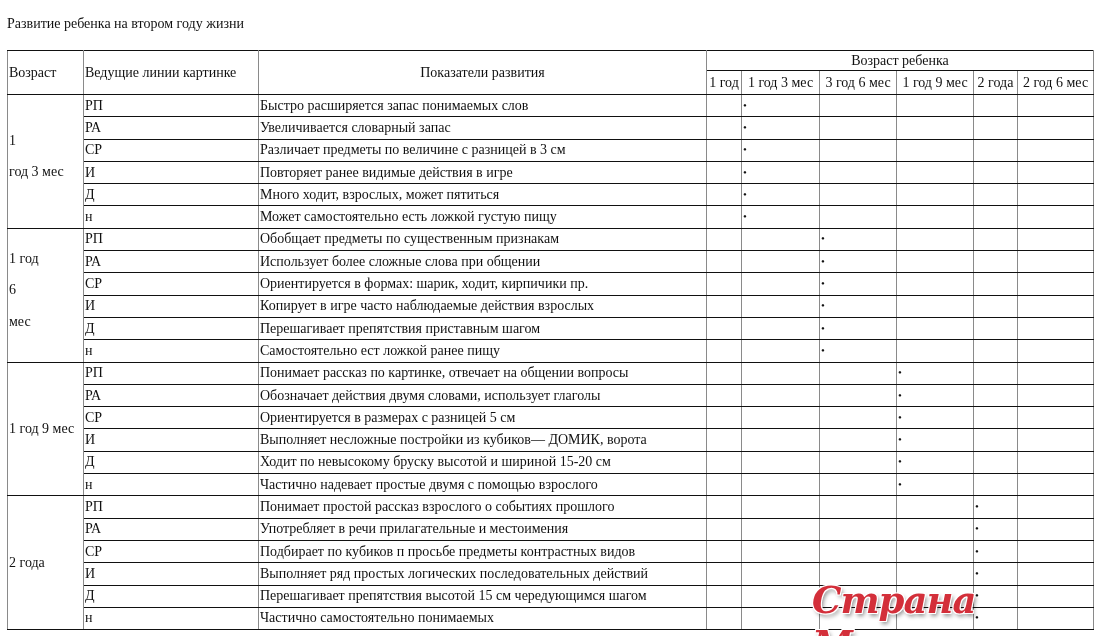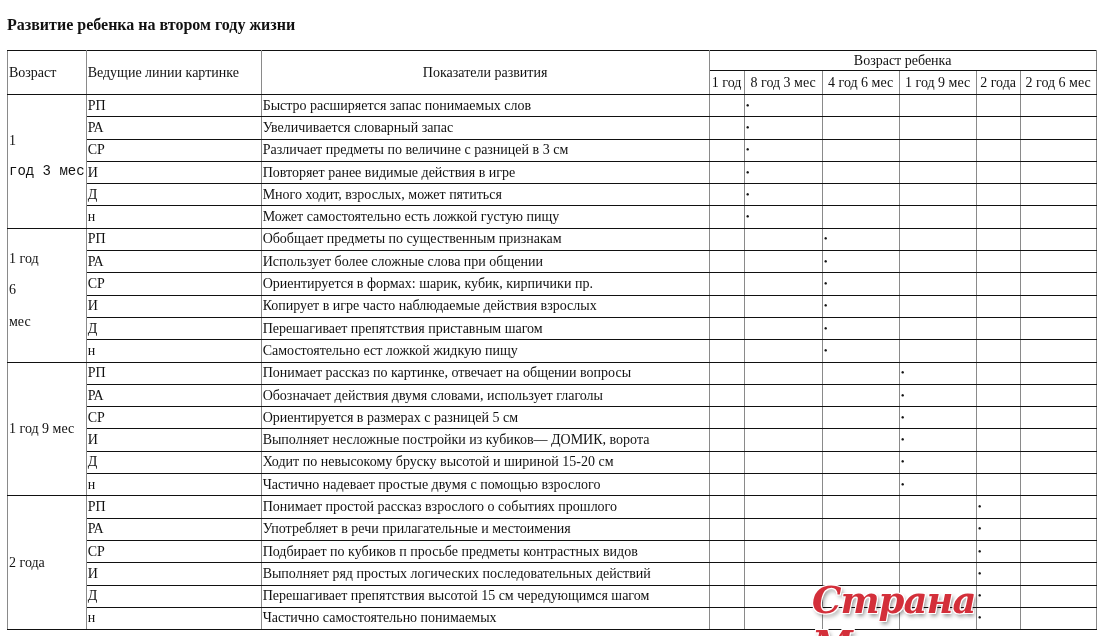--- a/index.html
+++ b/index.html
@@ -2,21 +2,21 @@
 <html><head>
 <meta charset="utf-8">
 <style>
   html, body { margin: 0; padding: 0; background: #ffffff; }
   body {
     width: 1109px; height: 636px; position: relative; overflow: hidden;
     font-family: "Liberation Serif", "DejaVu Serif", serif; color: #111;
   }
   .title {
     position: absolute; left: 7px; top: 16px;
-    font-weight: bold; font-size: 16px;
+    font-weight: normal; font-size: 14px;
   }
   table.dev {
     position: absolute; left: 7px; top: 50px;
     border-collapse: collapse; table-layout: fixed;
     font-size: 14px; line-height: 1; padding-left: 47px;
   }
   table.dev td, table.dev th {
     border-top: 1px solid #111; border-bottom: 1px solid #111;
     border-left: 1px solid #8a8a8a; border-right: 1px solid #8a8a8a;
     padding: 0 1px; font-weight: normal; text-align: left;
@@ -56,32 +56,32 @@
   </colgroup>
   <thead>
     <tr class="h1">
       <th rowspan="2">Возраст</th>
       <th rowspan="2">Ведущие линии картинке</th>
       <th rowspan="2" class="center">Показатели развития</th>
       <th colspan="6" class="center">Возраст ребенка</th>
     </tr>
     <tr class="h2">
       <th>1 год</th>
-      <th>8 год 3 мес</th>
-      <th>4 год 6 мес</th>
+      <th>1 год 3 мес</th>
+      <th>3 год 6 мес</th>
       <th>1 год 9 мес</th>
       <th>2 года</th>
       <th>2 год 6 мес</th>
     </tr>
   </thead>
   <tbody id="tbody">
       <tr>
         <td rowspan="6" class="age">
           <div style="margin: 0px 0px 10px;">1</div>
-          <div style="margin: 0px 0px 10px; font-family: Liberation Mono, monospace;">год 3 мес</div>
+          <div style="margin: 0px 0px 10px;">год 3 мес</div>
         </td>
         <td>РП</td>
         <td>Быстро расширяется запас понимаемых слов</td>
         <td class="dotcell"></td>
         <td class="dotcell"><span class="dot">•</span></td>
         <td class="dotcell"></td>
         <td class="dotcell"></td>
         <td class="dotcell"></td>
         <td class="dotcell"></td>
       </tr>
@@ -155,21 +155,21 @@
         <td>Использует более сложные слова при общении</td>
         <td class="dotcell"></td>
         <td class="dotcell"></td>
         <td class="dotcell"><span class="dot">•</span></td>
         <td class="dotcell"></td>
         <td class="dotcell"></td>
         <td class="dotcell"></td>
       </tr>
       <tr>
         <td>СР</td>
-        <td>Ориентируется в формах: шарик, кубик, кирпичики пр.</td>
+        <td>Ориентируется в формах: шарик, ходит, кирпичики пр.</td>
         <td class="dotcell"></td>
         <td class="dotcell"></td>
         <td class="dotcell"><span class="dot">•</span></td>
         <td class="dotcell"></td>
         <td class="dotcell"></td>
         <td class="dotcell"></td>
       </tr>
       <tr>
         <td>И</td>
         <td>Копирует в игре часто наблюдаемые действия взрослых</td>
@@ -185,21 +185,21 @@
         <td>Перешагивает препятствия приставным шагом</td>
         <td class="dotcell"></td>
         <td class="dotcell"></td>
         <td class="dotcell"><span class="dot">•</span></td>
         <td class="dotcell"></td>
         <td class="dotcell"></td>
         <td class="dotcell"></td>
       </tr>
       <tr>
         <td>н</td>
-        <td>Самостоятельно ест ложкой жидкую пищу</td>
+        <td>Самостоятельно ест ложкой ранее пищу</td>
         <td class="dotcell"></td>
         <td class="dotcell"></td>
         <td class="dotcell"><span class="dot">•</span></td>
         <td class="dotcell"></td>
         <td class="dotcell"></td>
         <td class="dotcell"></td>
       </tr>
       <tr>
         <td rowspan="6" class="age">
           <div>1 год 9 мес</div>

